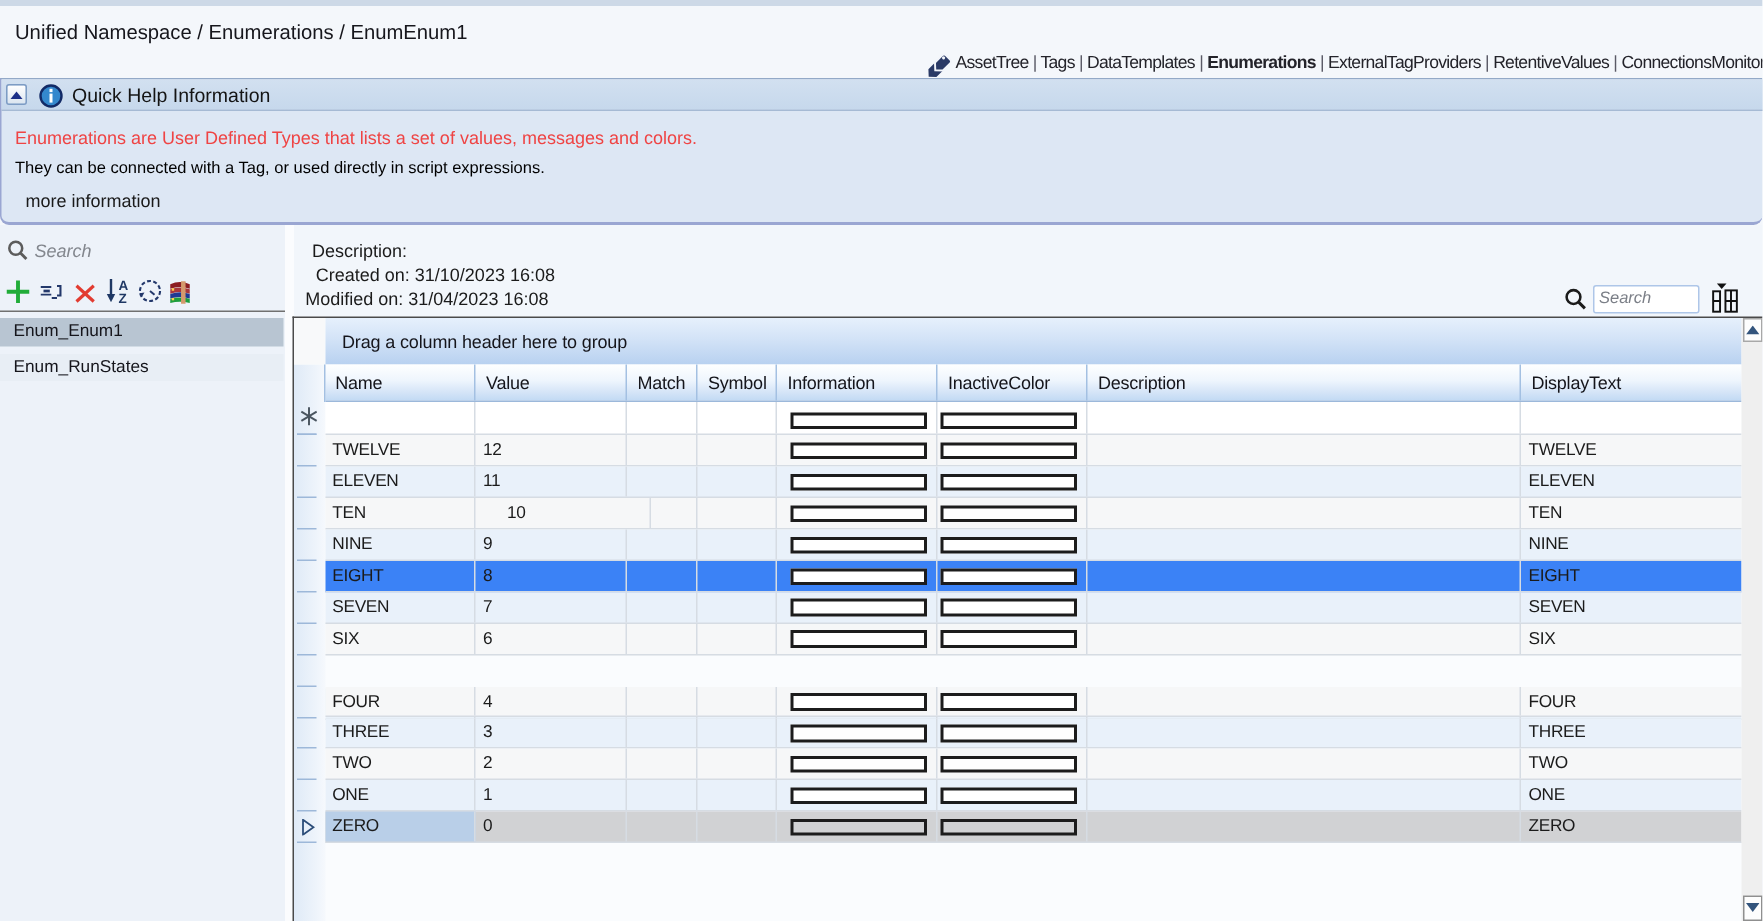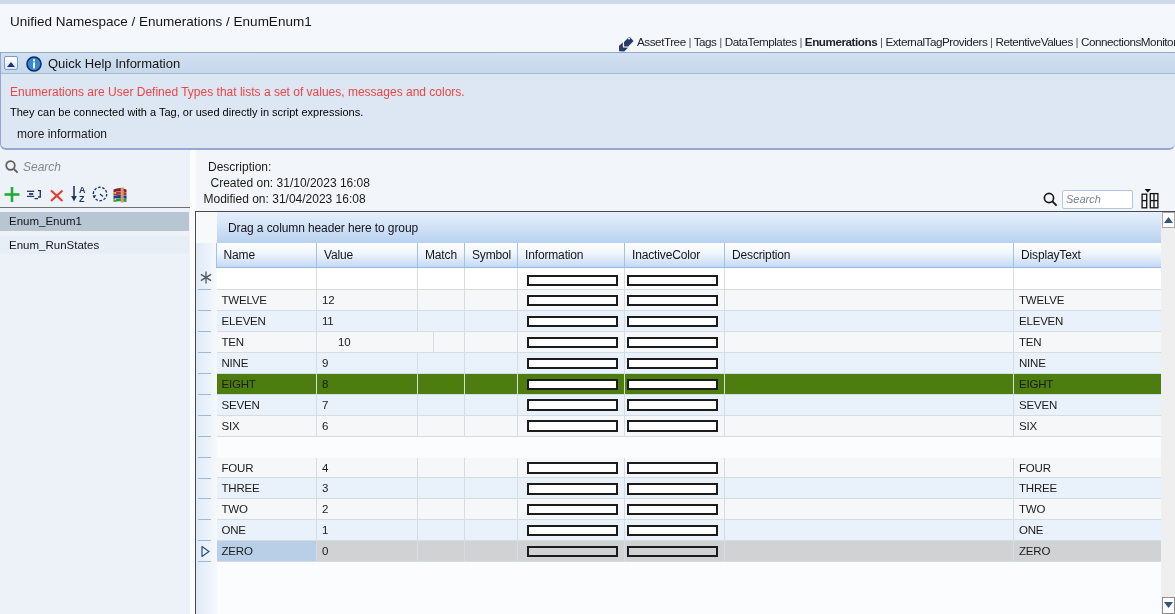--- a/index.html
+++ b/index.html
@@ -195,21 +195,21 @@
     <div class="gcell" style="left:100.5px;width:101px;">9</div>
     <div class="gcell" style="left:201.5px;width:47px;"></div>
     <div class="gcell" style="left:248.5px;width:53px;"></div>
     <div class="gcell" style="left:301.5px;width:107px;"></div>
     <div class="gcell" style="left:408.5px;width:100px;"></div>
     <div class="gcell" style="left:508.5px;width:289px;"></div>
     <div class="gcell" style="left:797.5px;width:147px;border-right:none;">NINE</div>
     <div class="sw" style="left:310.5px;top:4.5px;width:91px;background:#ffffff;"></div>
     <div class="sw" style="left:410.5px;top:4.5px;width:91px;background:#ffffff;"></div>
   </div>
-<div class="grow" style="top:374.0px;height:20.9px;background:#4d7c0f;">
+<div class="grow" style="top:374.0px;height:20.9px;background:#3b82f6;">
     <div class="gcell" style="left:0.0px;width:100.5px;">EIGHT</div>
     <div class="gcell" style="left:100.5px;width:101px;">8</div>
     <div class="gcell" style="left:201.5px;width:47px;"></div>
     <div class="gcell" style="left:248.5px;width:53px;"></div>
     <div class="gcell" style="left:301.5px;width:107px;"></div>
     <div class="gcell" style="left:408.5px;width:100px;"></div>
     <div class="gcell" style="left:508.5px;width:289px;"></div>
     <div class="gcell" style="left:797.5px;width:147px;border-right:none;">EIGHT</div>
     <div class="sw" style="left:310.5px;top:4.5px;width:91px;background:#ffffff;"></div>
     <div class="sw" style="left:410.5px;top:4.5px;width:91px;background:#ffffff;"></div>

